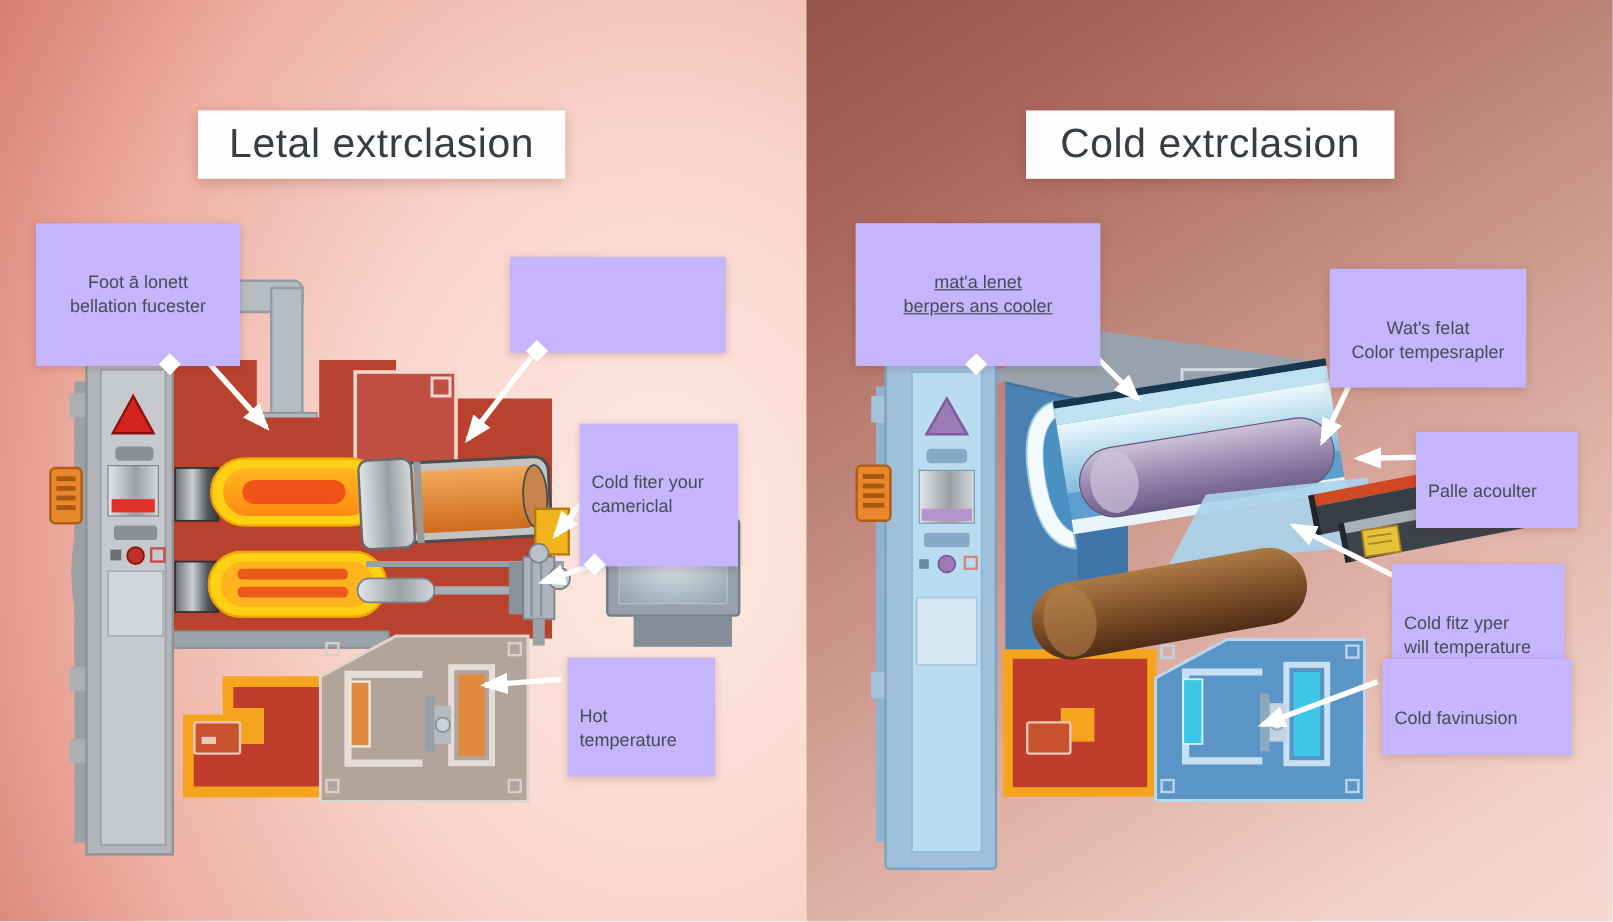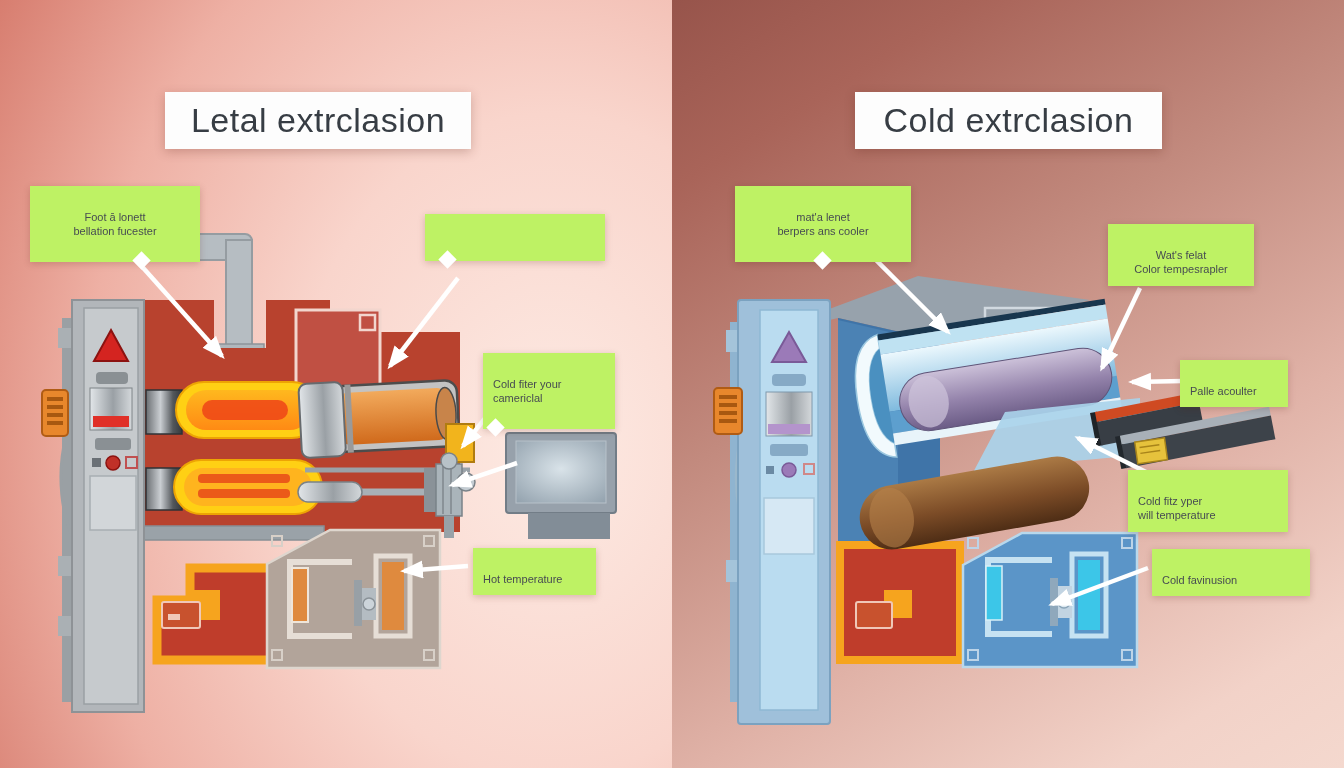--- a/index.html
+++ b/index.html
@@ -6,23 +6,23 @@
   body{width:1344px;height:768px;overflow:hidden;position:relative;
        font-family:"Liberation Sans",sans-serif;}
   .half{position:absolute;top:0;height:768px;width:672px;}
   .half.left{left:0;background:radial-gradient(ellipse 120% 135% at 82% 58%,
       #fdeae3 0%, #f9d5cc 32%, #eeb0a4 58%, #d87f71 80%, #c55b4e 100%);}
   .half.right{left:672px;background:linear-gradient(148deg,
       #97544b 0%, #a96459 16%, #c28a7e 40%, #e0b2a7 66%, #f2d2c8 88%, #f4d8ce 100%);}
   .title-box{position:absolute;background:#fdfdfd;display:flex;align-items:center;
       justify-content:center;font-weight:normal;font-size:34px;letter-spacing:.5px;
       color:#373d44;box-shadow:0 3px 10px rgba(90,30,20,.25);}
-  .label{position:absolute;background:#bef264;color:#474c52;font-size:11px;
+  .label{position:absolute;background:#c4b5fd;color:#474c52;font-size:15px;
       line-height:1.32;white-space:pre-line;box-sizing:border-box;
-      padding:9px 10px;box-shadow:0 2px 7px rgba(90,30,20,.22);}
+      padding:20px 10px;box-shadow:0 2px 7px rgba(90,30,20,.22);}
   .label.center{text-align:center;}
   .tail{position:absolute;width:13px;height:13px;background:#fff;transform:rotate(45deg);}
   svg.overlay{position:absolute;left:0;top:0;}
 </style>
 </head>
 <body>
 
 <div class="half left"></div>
 <div class="half right"></div>
 
@@ -289,31 +289,31 @@
 </div>
 <div class="label" style="left:483px;top:353px;width:132px;">
   <span>Cold fiter your
 camericlal</span>
   <span class="tail" style="bottom:-5px;left:6px;"></span>
 </div>
 <div class="label" style="left:473px;top:548px;width:123px;">
   <span>Hot temperature</span>
 </div>
 
-<div class="label center" style="left:735px;top:186px;width:176px;">
+<div class="label center" style="left:713px;top:186px;width:204px;text-decoration:underline;">
   <span>mat'a lenet
 berpers ans cooler</span>
   <span class="tail" style="bottom:-5px;left:46%;"></span>
 </div>
-<div class="label center" style="left:1108px;top:224px;width:146px;">
+<div class="label center" style="left:1108px;top:224px;width:164px;">
   <span>Wat's felat
 Color tempesrapler</span>
 </div>
-<div class="label" style="left:1180px;top:360px;width:108px;">
+<div class="label" style="left:1180px;top:360px;width:135px;">
   <span>Palle acoulter</span>
 </div>
-<div class="label" style="left:1128px;top:470px;width:160px;">
+<div class="label" style="left:1160px;top:470px;width:144px;">
   <span>Cold fitz yper
 will temperature</span>
 </div>
 <div class="label" style="left:1152px;top:549px;width:158px;">
   <span>Cold favinusion</span>
 </div>
 
 </body></html>

